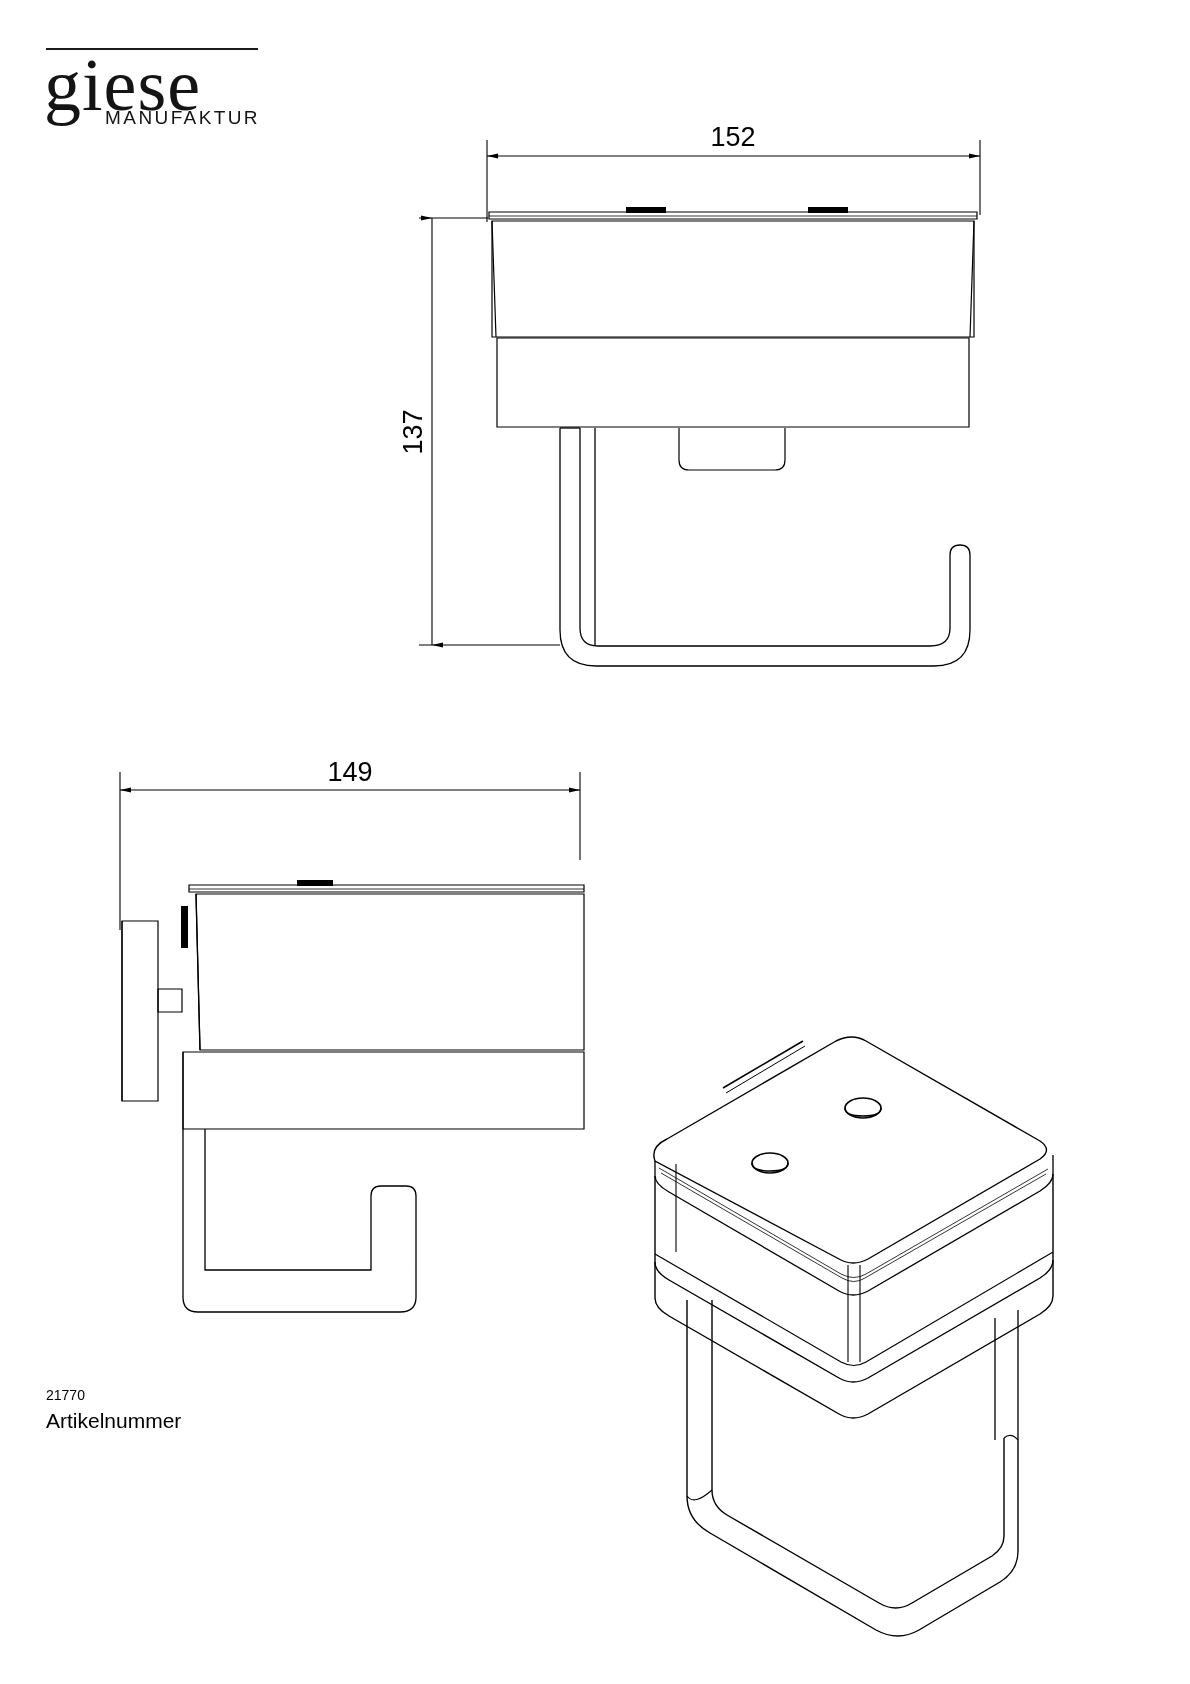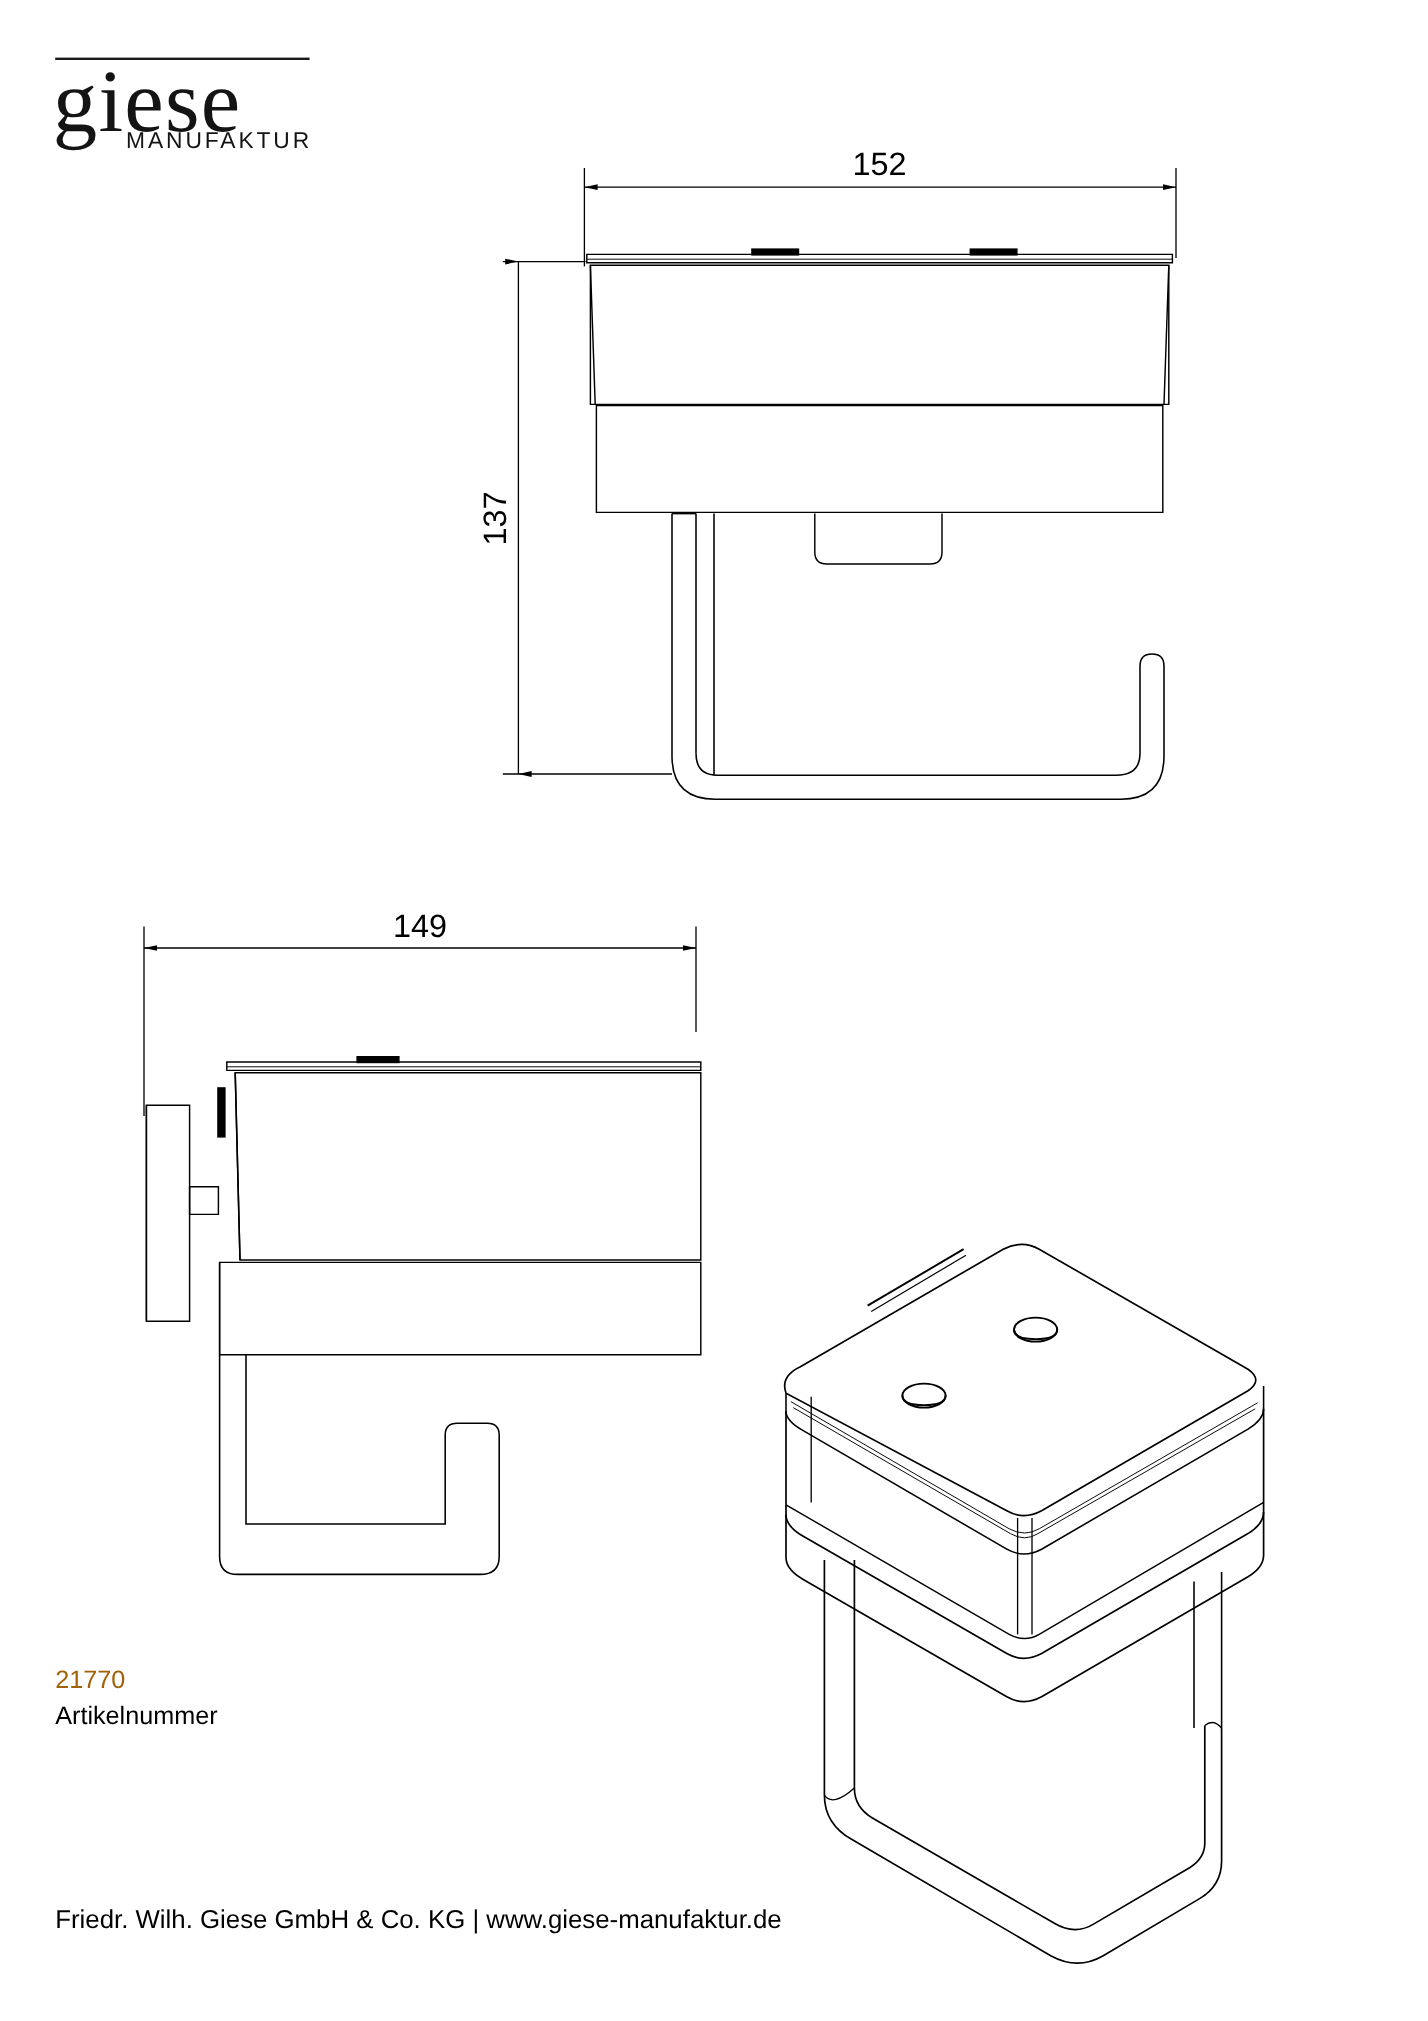--- a/index.html
+++ b/index.html
@@ -62,22 +62,22 @@
   }
 
   
   #article-block {
     position: absolute;
     left: 46px;
     top: 1386px;
     line-height: 1.42;
   }
   #article-block .art-num {
-    font-size: 21px;
-    color: #a16207;
+    font-size: 14px;
+    color: #000000;
   }
   #article-block .art-label {
     font-size: 21px;
     color: #000;
   }
   #footer-block {
     position: absolute;
     left: 46px;
     top: 1585px;
     line-height: 1.45;
@@ -215,14 +215,13 @@
     <path d="M995,1318 L995,1440 M1018,1310 L1018,1440" fill="none" stroke="#000" stroke-width="1.3"></path>
   </g>
 </svg>
 
 <div id="article-block">
   <div class="art-num">21770</div>
   <div class="art-label">Artikelnummer</div>
 </div>
 
 <div id="footer-block">
-  <div class="foot-company">Friedr. Wilh. Giese GmbH &amp; Co. KG | www.giese-manufaktur.de</div>
 </div>
 
 </body></html>

